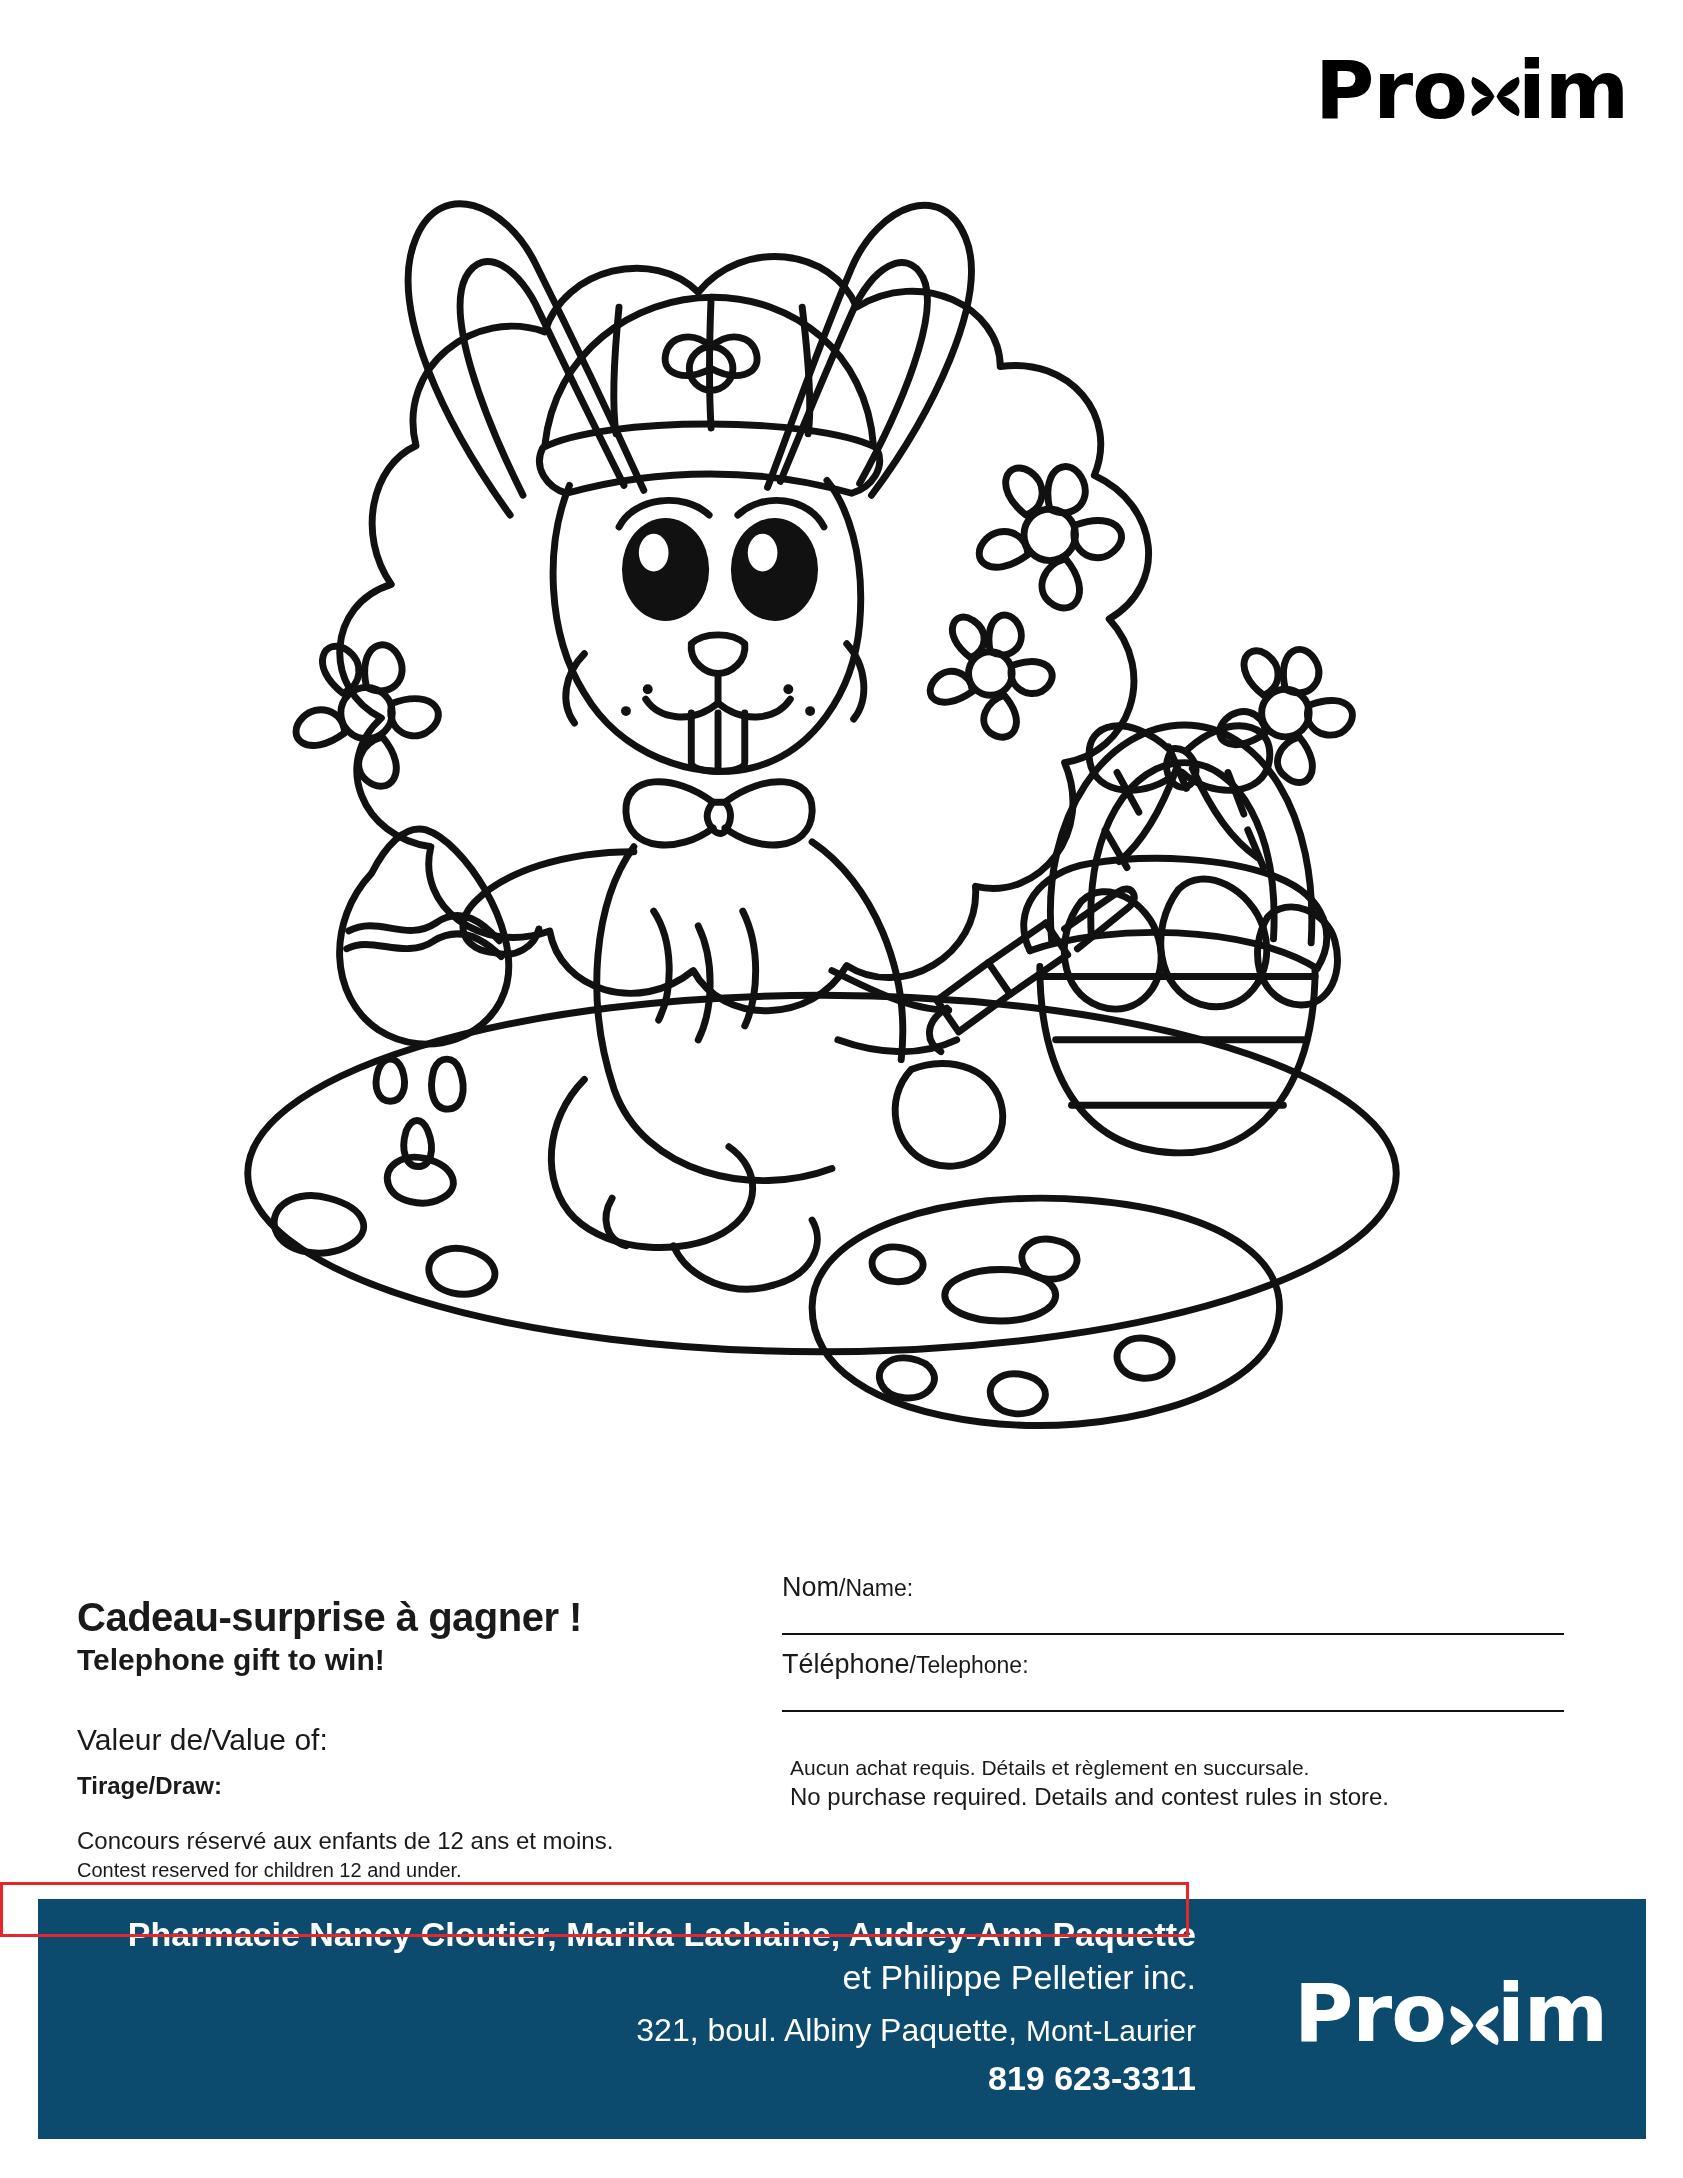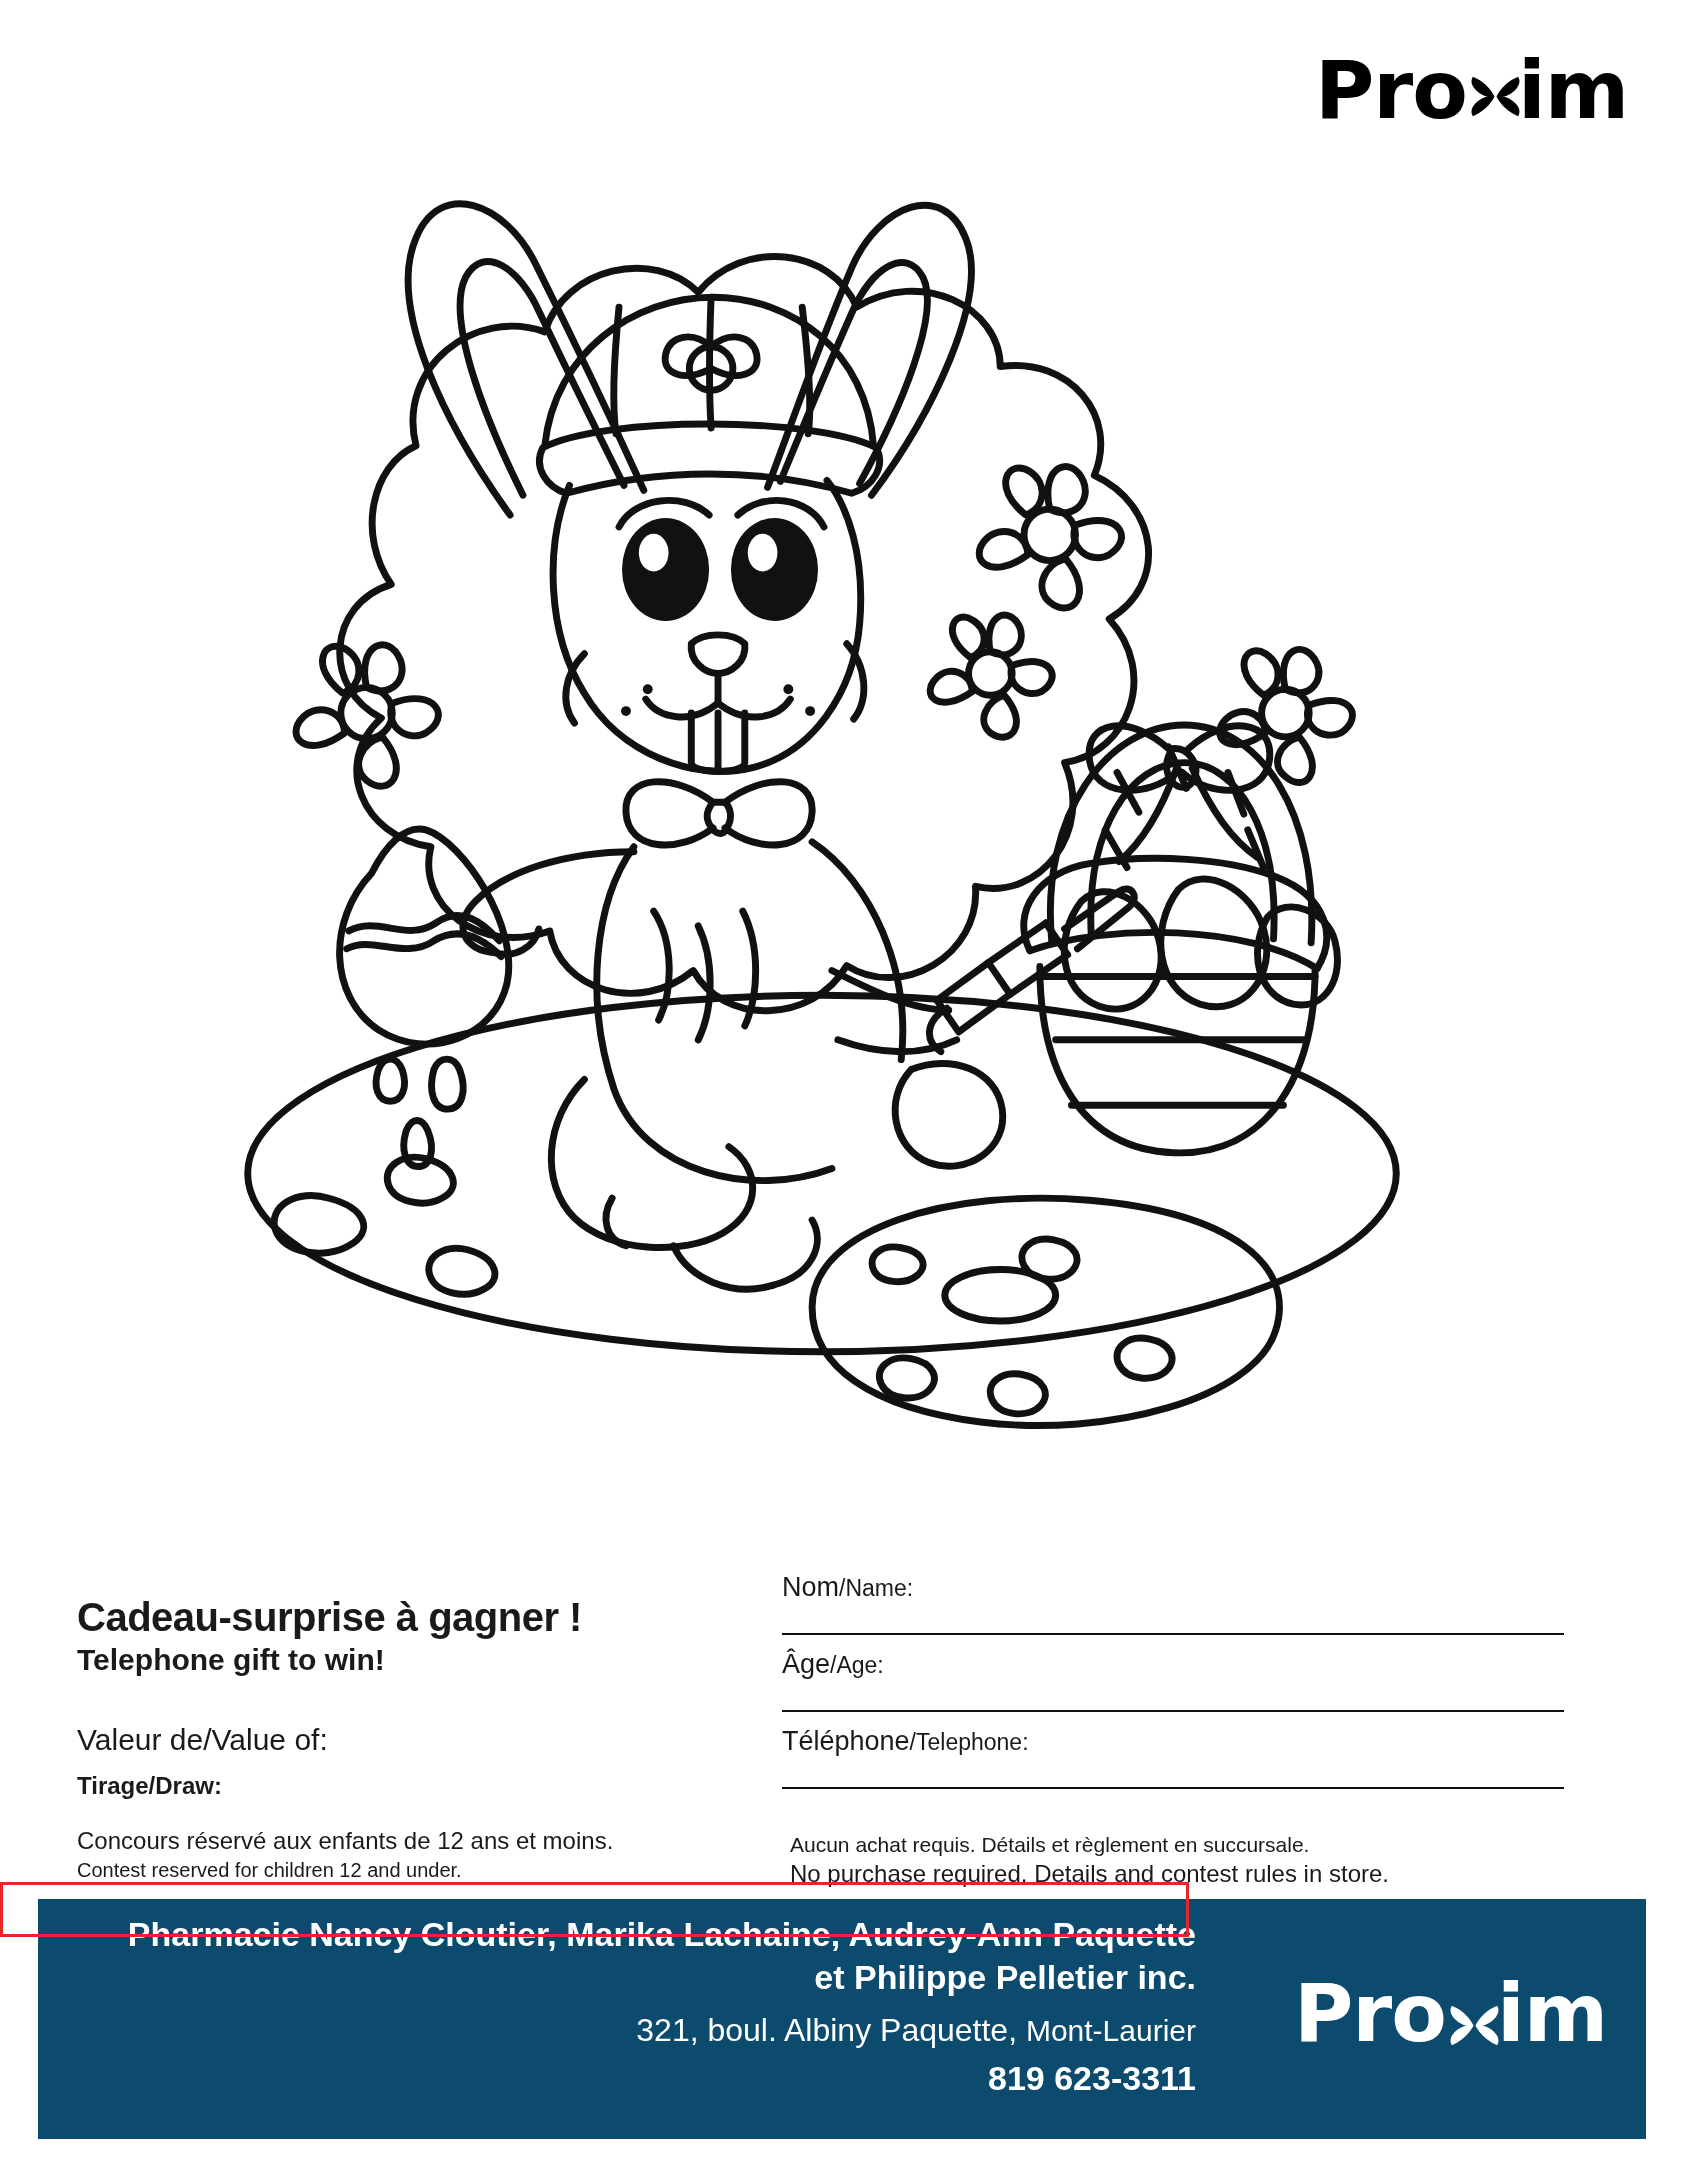--- a/index.html
+++ b/index.html
@@ -176,21 +176,21 @@
     padding-right: 20px;
     box-sizing: border-box;
   }
   .footer-line1 {
     font-size: 34px;
     font-weight: bold;
     line-height: 1.25;
   }
   .footer-line2 {
     font-size: 34px;
-    font-weight: bold;
+    font-weight: normal;
     line-height: 1.25;
   }
   .footer-line3 {
     font-size: 32px;
     line-height: 1.3;
     margin-top: 12px;
   }
   .footer-line3 .city { font-size: 30px; }
   .footer-phone {
     font-size: 34px;
@@ -450,27 +450,20 @@
   <div class="right-col">
 
     <div class="field-row">
       <div class="field-label">
         <span>Nom</span><span class="small">/</span><span class="small">Name:</span>
       </div>
       <input class="field-input" type="text" value="" placeholder="" style="">
       <div class="field-rule"></div>
     </div>
 
-    <div class="field-row">
-      <div class="field-label">
-        <span>Âge</span><span class="small">/</span><span class="small">Age:</span>
-      </div>
-      <input class="field-input" type="text" value="" placeholder="" style="">
-      <div class="field-rule"></div>
-    </div>
 
     <div class="field-row">
       <div class="field-label">
         <span>Téléphone</span><span class="small">/</span><span class="small">Telephone:</span>
       </div>
       <input class="field-input" type="text" value="" placeholder="" style="">
       <div class="field-rule"></div>
     </div>
 
     <div class="disclaimer">

